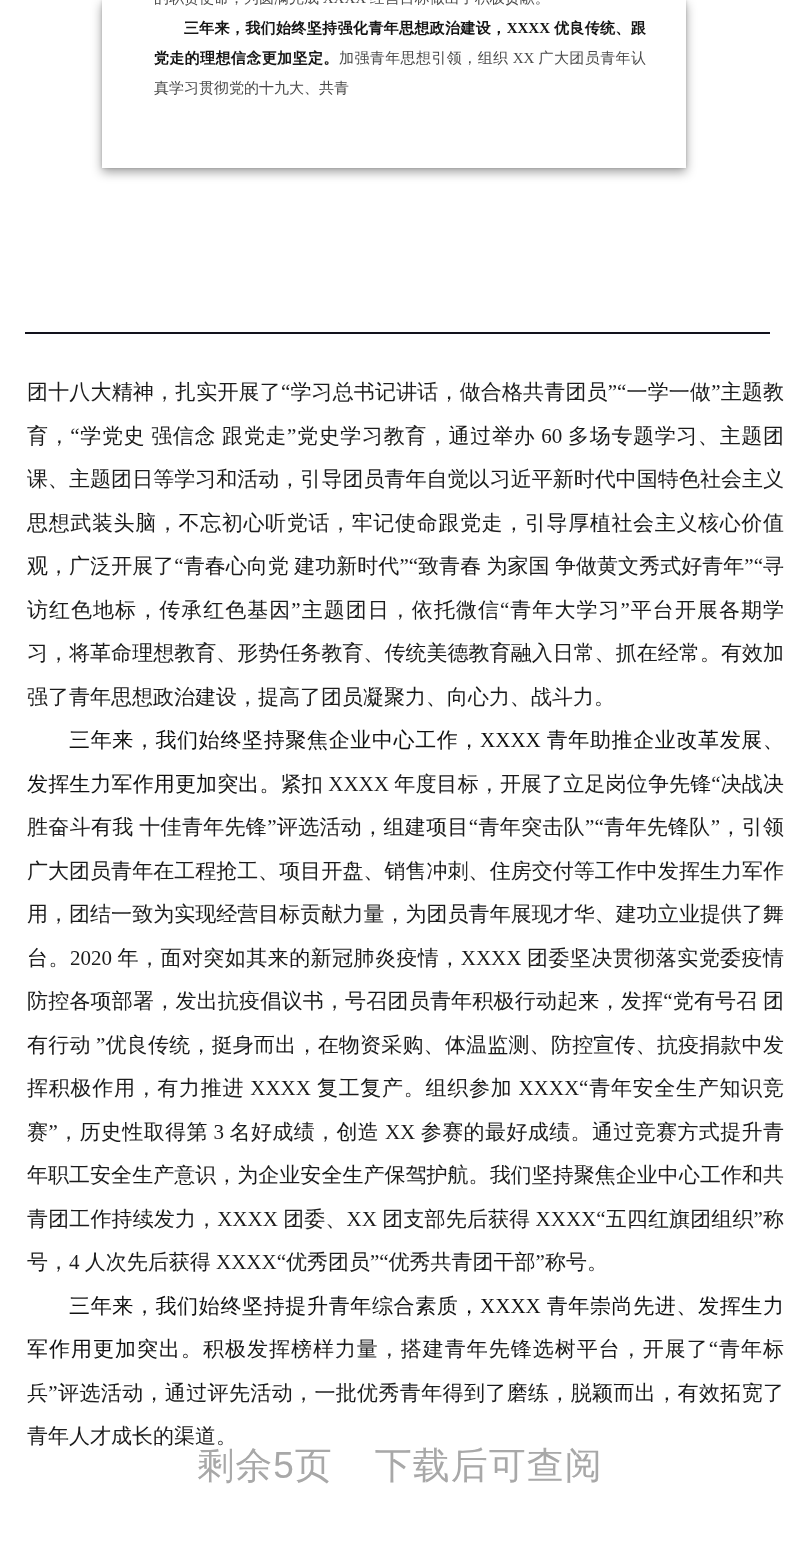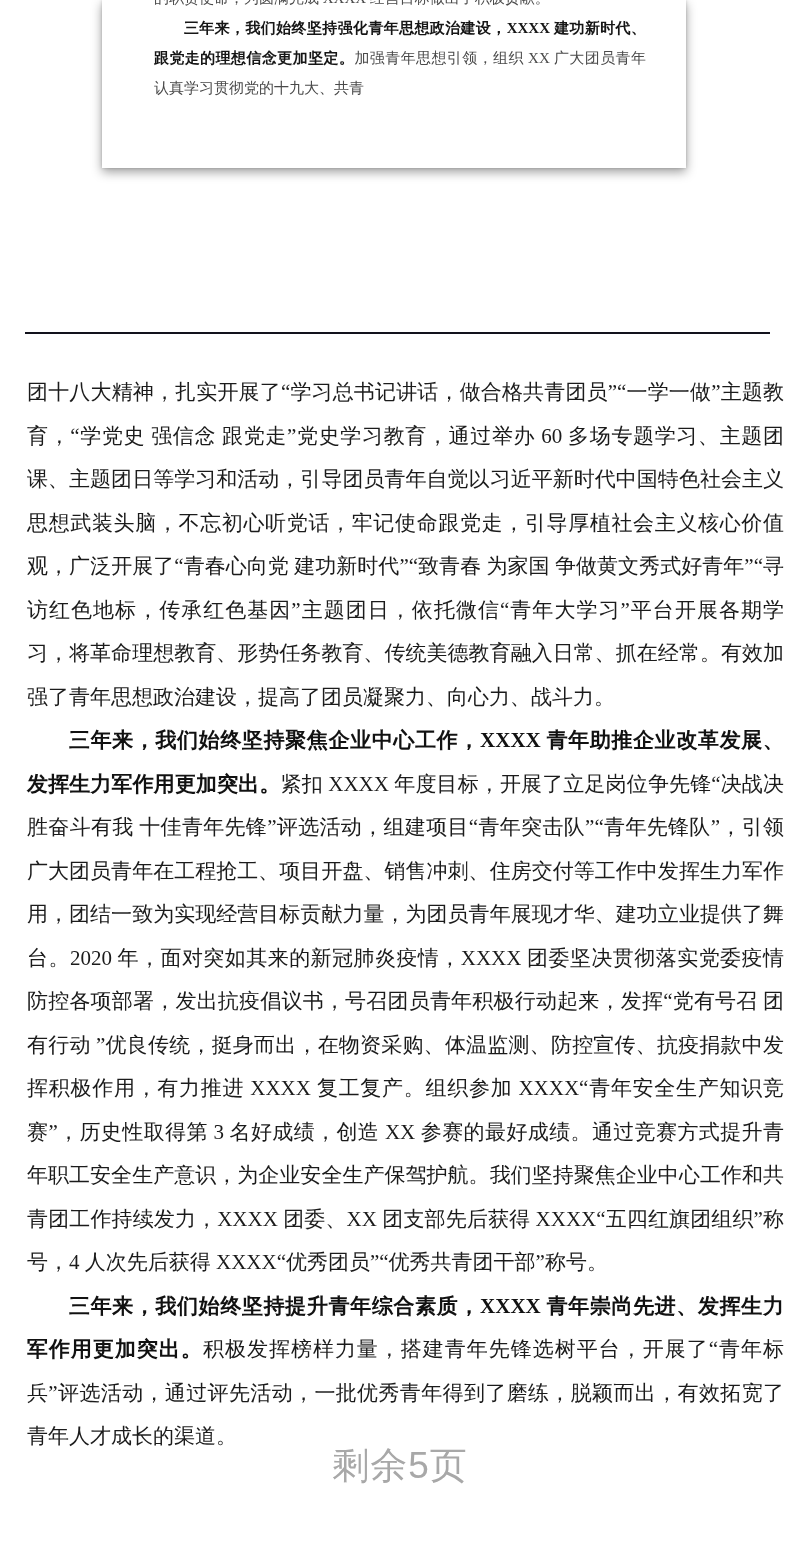--- a/index.html
+++ b/index.html
@@ -72,21 +72,21 @@
     color: #1b1b1b;
     text-align: justify;
   }
   .doc-body p {
     margin: 0;
   }
   .doc-body p.indent {
     text-indent: 2em;
   }
   .para-lead {
-    font-weight: 700;
+    font-weight: 400;
     color: #111111;
   }
   .para-rest {
     font-weight: 400;
   }
 
   
   .footer-note {
     position: absolute;
     left: 0;
@@ -102,28 +102,29 @@
     letter-spacing: 1px;
   }
 </style>
 </head>
 <body>
 
 <div class="canvas">
 
   <div class="partial-page">
     <p class="clipped-line">的职责使命，为圆满完成 XXXX 经营目标做出了积极贡献。</p>
-    <p class="pp-para"><span class="pp-lead">三年来，我们始终坚持强化青年思想政治建设，XXXX 建功新时代、跟党走的理想信念更加坚定。</span><span class="pp-rest">加强青年思想引领，组织 XX 广大团员青年认真学习贯彻党的十九大、共青</span></p>
+    <p class="pp-para"><span class="pp-lead">三年来，我们始终坚持强化青年思想政治建设，XXXX 优良传统、跟党走的理想信念更加坚定。</span><span class="pp-rest">加强青年思想引领，组织 XX 广大团员青年认真学习贯彻党的十九大、共青</span></p>
   </div>
 
   <div class="divider"></div>
 
   <div class="doc-body">
     <p><span class="para-lead"></span><span class="para-rest">团十八大精神，扎实开展了“学习总书记讲话，做合格共青团员”“一学一做”主题教育，“学党史 强信念 跟党走”党史学习教育，通过举办 60 多场专题学习、主题团课、主题团日等学习和活动，引导团员青年自觉以习近平新时代中国特色社会主义思想武装头脑，不忘初心听党话，牢记使命跟党走，引导厚植社会主义核心价值观，广泛开展了“青春心向党 建功新时代”“致青春 为家国 争做黄文秀式好青年”“寻访红色地标，传承红色基因”主题团日，依托微信“青年大学习”平台开展各期学习，将革命理想教育、形势任务教育、传统美德教育融入日常、抓在经常。有效加强了青年思想政治建设，提高了团员凝聚力、向心力、战斗力。</span></p>
     <p class="indent"><span class="para-lead">三年来，我们始终坚持聚焦企业中心工作，XXXX 青年助推企业改革发展、发挥生力军作用更加突出。</span><span class="para-rest">紧扣 XXXX 年度目标，开展了立足岗位争先锋“决战决胜奋斗有我 十佳青年先锋”评选活动，组建项目“青年突击队”“青年先锋队”，引领广大团员青年在工程抢工、项目开盘、销售冲刺、住房交付等工作中发挥生力军作用，团结一致为实现经营目标贡献力量，为团员青年展现才华、建功立业提供了舞台。2020 年，面对突如其来的新冠肺炎疫情，XXXX 团委坚决贯彻落实党委疫情防控各项部署，发出抗疫倡议书，号召团员青年积极行动起来，发挥“党有号召 团有行动 ”优良传统，挺身而出，在物资采购、体温监测、防控宣传、抗疫捐款中发挥积极作用，有力推进 XXXX 复工复产。组织参加 XXXX“青年安全生产知识竞赛”，历史性取得第 3 名好成绩，创造 XX 参赛的最好成绩。通过竞赛方式提升青年职工安全生产意识，为企业安全生产保驾护航。我们坚持聚焦企业中心工作和共青团工作持续发力，XXXX 团委、XX 团支部先后获得 XXXX“五四红旗团组织”称号，4 人次先后获得 XXXX“优秀团员”“优秀共青团干部”称号。</span></p>
     <p class="indent"><span class="para-lead">三年来，我们始终坚持提升青年综合素质，XXXX 青年崇尚先进、发挥生力军作用更加突出。</span><span class="para-rest">积极发挥榜样力量，搭建青年先锋选树平台，开展了“青年标兵”评选活动，通过评先活动，一批优秀青年得到了磨练，脱颖而出，有效拓宽了青年人才成长的渠道。</span></p>
   </div>
 
   <div class="footer-note">
     <span>剩余5页</span>
+    <span>下载后可查阅</span>
   </div>
 
 </div>
 
 </body></html>

